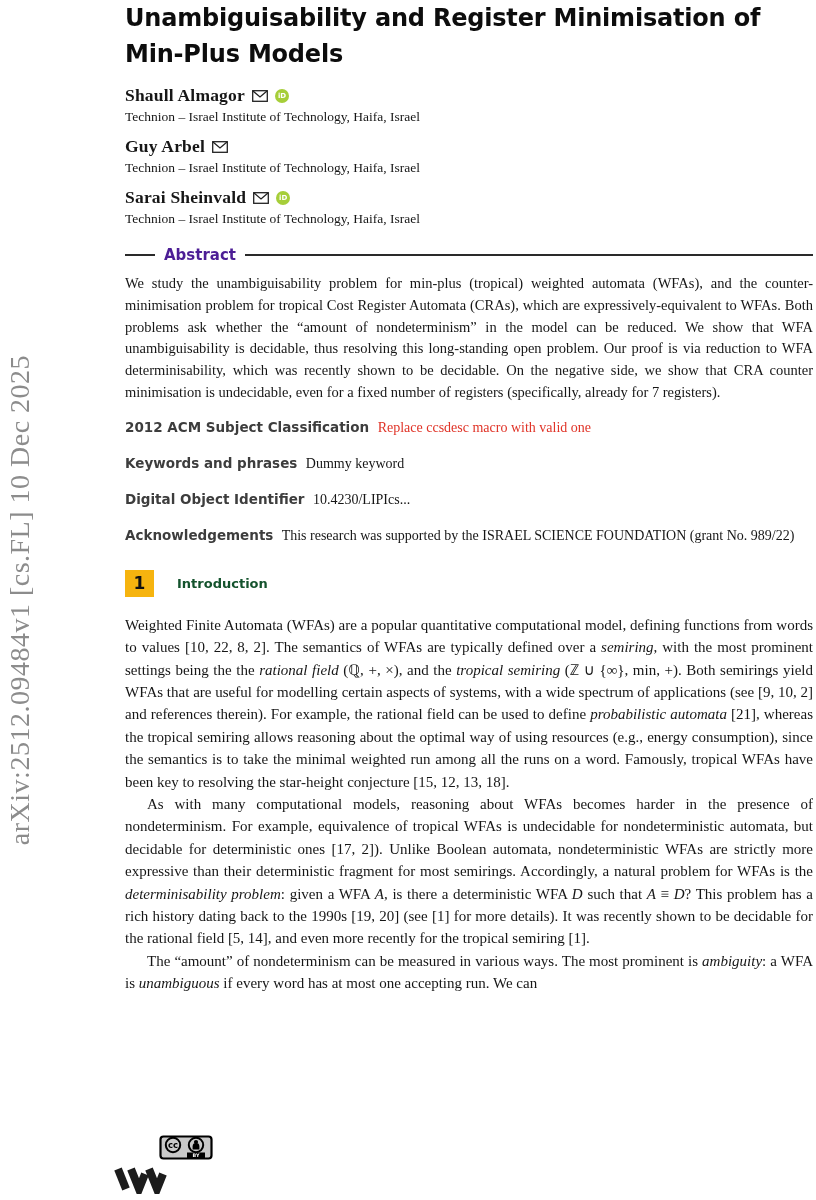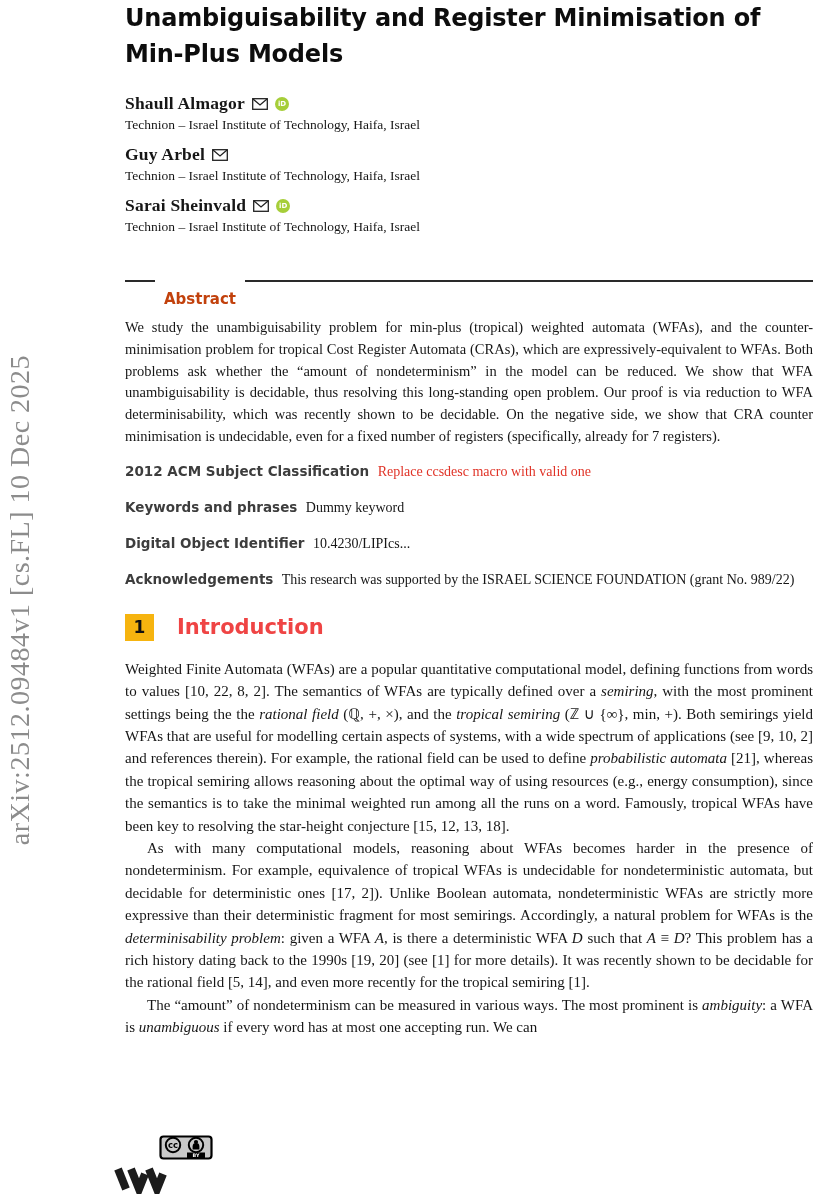--- a/index.html
+++ b/index.html
@@ -13,60 +13,60 @@
     text-align:center; transform:rotate(-90deg);
     font-family:"Liberation Serif", serif; font-size:28px; color:#8c8c8c;
     white-space:nowrap; letter-spacing:0.5px;
   }
   .content { position:absolute; left:125px; top:0; width:688px; }
 
   .title {
     font-family:"DejaVu Sans", sans-serif; font-weight:bold;
     font-size:24px; line-height:36px; color:#0d0d0d; letter-spacing:-0.2px;
   }
-  .authors { margin-top:21px; }
+  .authors { margin-top:13px; }
   .author-block { margin-bottom:11px; }
   .author-line { display:flex; align-items:center; gap:7px; }
   .author-name { font-size:17.5px; font-weight:bold; letter-spacing:0.2px; }
   .affiliation { font-size:13.5px; margin-top:3px; }
   .mail-icon { display:inline-block; line-height:0; }
   .orcid-icon {
     width:14px; height:14px; border-radius:50%; background:#a6ce39;
     color:#fff; font-family:"DejaVu Sans", sans-serif; font-size:7px; font-weight:bold;
     display:inline-flex; align-items:center; justify-content:center;
   }
 
   .abstract { margin-top:19px; }
   .abstract-head { display:flex; align-items:center; gap:9px; }
   .rule { height:2px; background:#2a2a2a; }
   .rule-short { width:30px; }
   .rule-long { flex:1; }
   .abstract-label, .meta-label {
     font-family:"DejaVu Sans", sans-serif; font-weight:bold; color:#3d3d3d;
   }
-  .abstract-label { font-size:15px; color:#c2410c;margin-top:36px; }
+  .abstract-label { font-size:15px; color:#4c1d95; }
   .abstract-text {
     margin-top:9px; font-size:14.5px; line-height:21.8px; text-align:justify;
   }
 
   .metadata { margin-top:13px; }
   .meta-row { font-size:14px; line-height:21px; text-align:justify; margin-bottom:15px; }
   .meta-label { font-size:13.5px; margin-right:5px; }
   .meta-value { font-size:14px; }
   .meta-value.red { color:#e03327; }
 
   .section-head { margin-top:24px; display:flex; align-items:center; }
   .section-num {
     width:29px; height:27px; background:#f6b40f; color:#111;
     font-family:"DejaVu Sans", sans-serif; font-weight:bold; font-size:17px;
     display:flex; align-items:center; justify-content:center;
   }
   .section-title {
     margin-left:23px; font-family:"DejaVu Sans", sans-serif; font-weight:bold;
-    font-size:21px; color:#ef4444;
+    font-size:13px; color:#14532d;
   }
 
   .body-text { margin-top:17px; }
   .para { font-size:15px; line-height:22.4px; text-align:justify; }
   .para.indent { text-indent:22px; }
   .it { font-style:italic; }
 
   .footer {
     position:absolute; left:113px; bottom:2px; width:698px; background:#fff;
     font-size:12.5px; line-height:15.5px; color:#1a1a1a; padding-top:3px;text-align:right;

